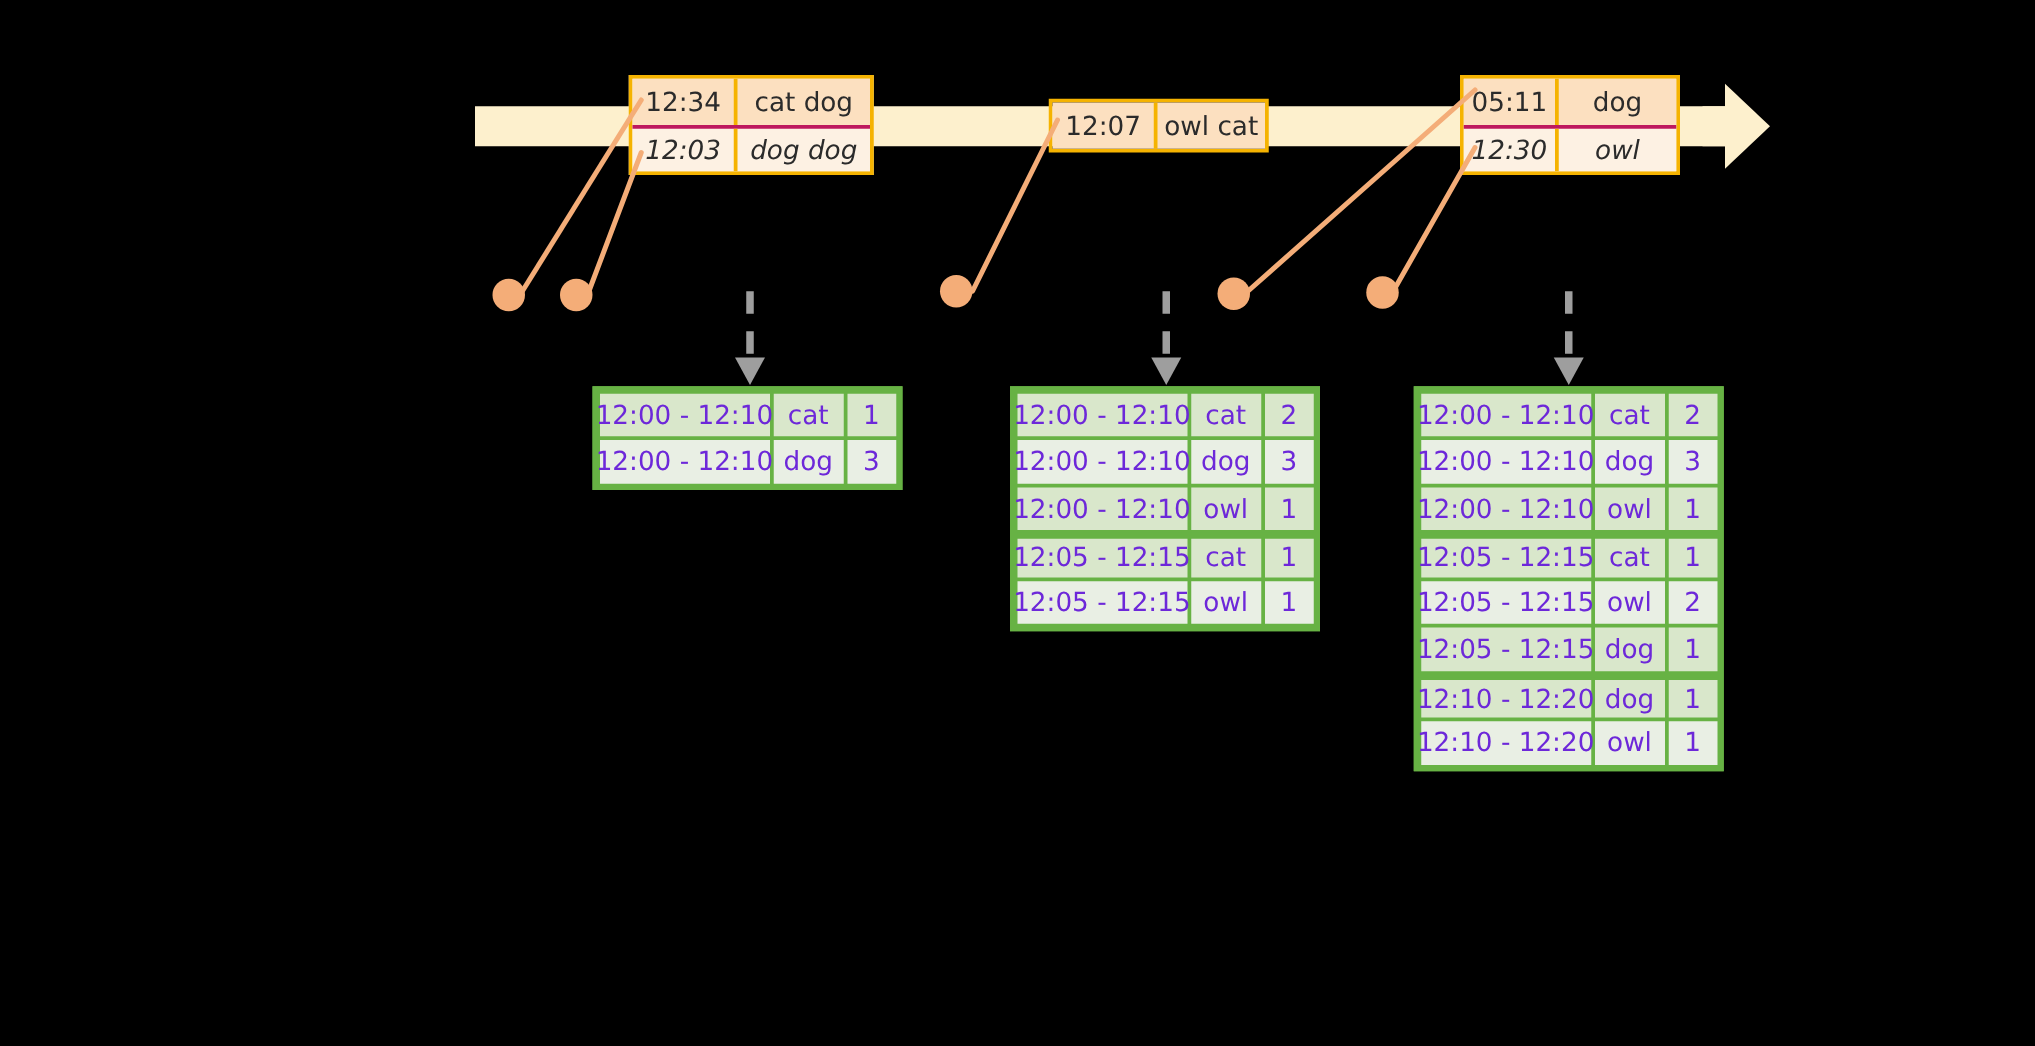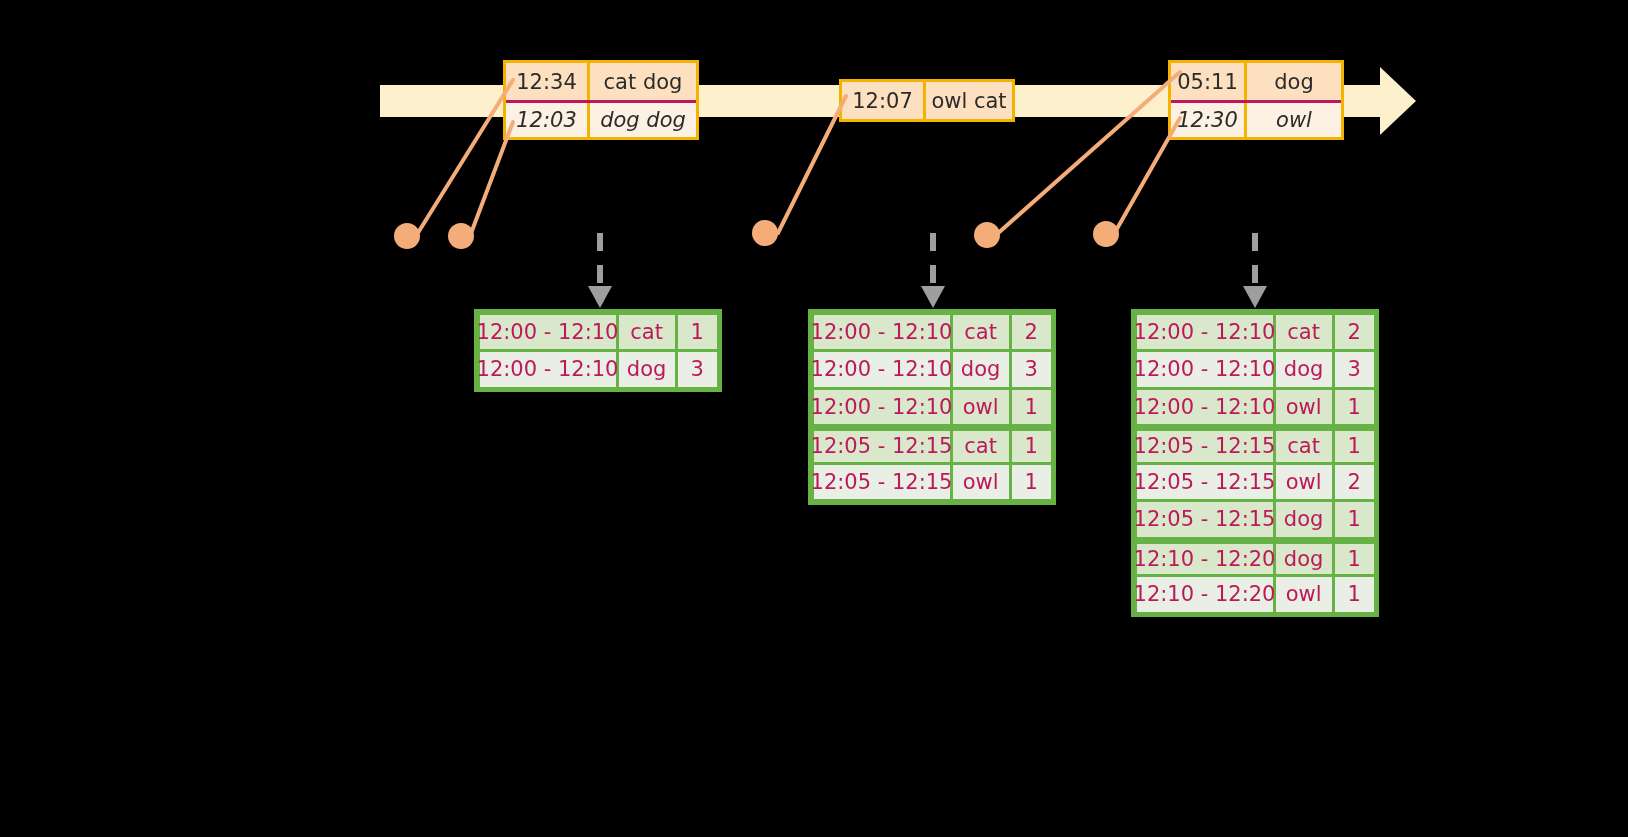--- a/index.html
+++ b/index.html
@@ -113,21 +113,21 @@
   .res-row.shade-a .res-cell { background: #d9e7cb; }
   .res-row.shade-b .res-cell { background: #e9efe4; }
   .res-row.group-start {
     border-top: 4px solid #67b244;
   }
   .res-cell {
     display: flex;
     align-items: center;
     justify-content: center;
     box-sizing: border-box;
-    color: #be185d;
+    color: #6d28d9;
     font-size: 21px;
     white-space: nowrap;
     margin: 1.5px 1.5px;
   }
   .res-cell.window { width: 136px; }
   .res-cell.key    { width: 58px; }
   .res-cell.count  { width: 40px; }
 
   #result-table-1 { left: 474px; top: 309px; width: 248px; }
   #result-table-2 { left: 808px; top: 309px; width: 248px; }

